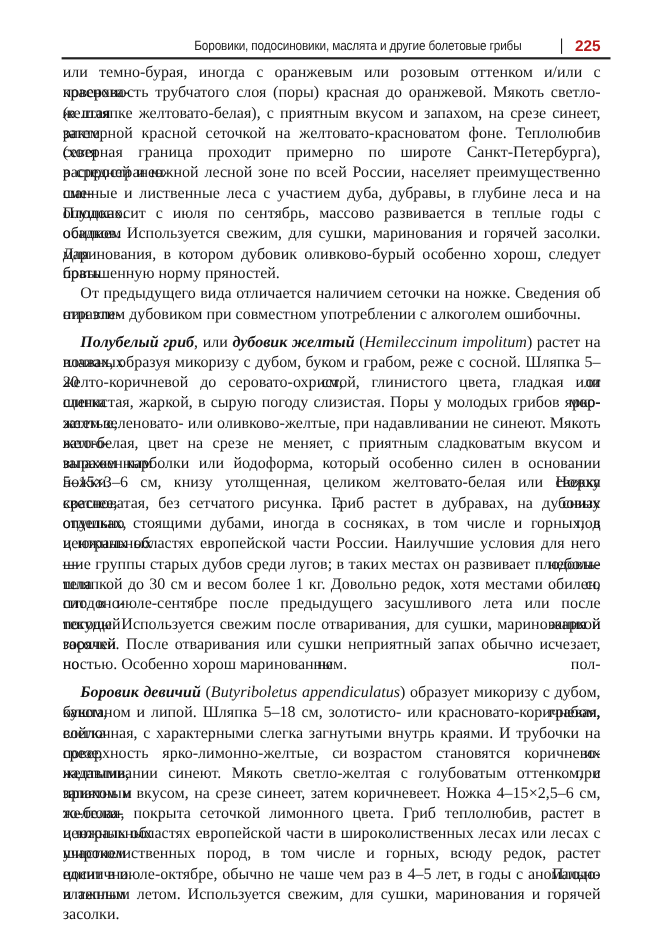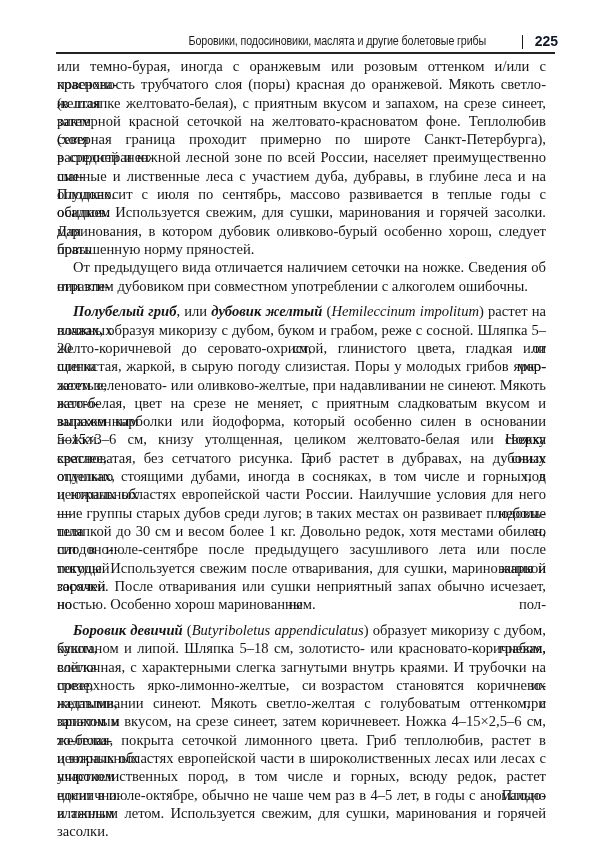--- a/index.html
+++ b/index.html
@@ -1,26 +1,26 @@
 <!DOCTYPE html>
 <html><head>
 <meta charset="utf-8">
 <style>
   html, body { margin: 0; padding: 0; background: #ffffff; }
   body { width: 600px; height: 855px; position: relative; overflow: hidden;
          font-family: "Liberation Serif", "DejaVu Serif", serif; color: #161616; }
-  .header { position: absolute; left: 60px; top: 33px; width: 498px; height: 18px; text-align: center; }
+  .header { position: absolute; left: 48px; top: 33px; width: 498px; height: 18px; text-align: center; }
   .header-title { position: absolute; right: 72px; top: 1px;
                   font-family: "Liberation Sans", "DejaVu Sans", sans-serif;
                   font-size: 12.2px; letter-spacing: -0.15px; transform: scaleX(0.88);
                   transform-origin: right center; white-space: nowrap; color: #1a1a1a; }
   .header-sep { position: absolute; right: 35px; top: 2px; width: 1.4px; height: 14px; background: #1a1a1a; }
   .header-page { position: absolute; right: 0px; top: 0px;
                  font-family: "Liberation Sans", "DejaVu Sans", sans-serif;
-                 font-weight: bold; font-size: 14px; color: #0f172a; }
+                 font-weight: bold; font-size: 14px; color: #b91c1c; }
   .header-rule { position: absolute; left: 56px; top: 52px; width: 499px; height: 1.5px; background: #222; }
 
   .body { position: absolute; left: 57px; top: 57px; width: 489px; }
   .para { margin: 0; }
   .line { display: block; height: 18.3px; line-height: 18.3px; font-size: 14.6px;
           text-align: justify; text-align-last: justify; white-space: nowrap;
           overflow: visible; }
   .line.last { text-align-last: left; }
   .line.indent { text-indent: 16px; }
   .gap { height: 7.5px; }

